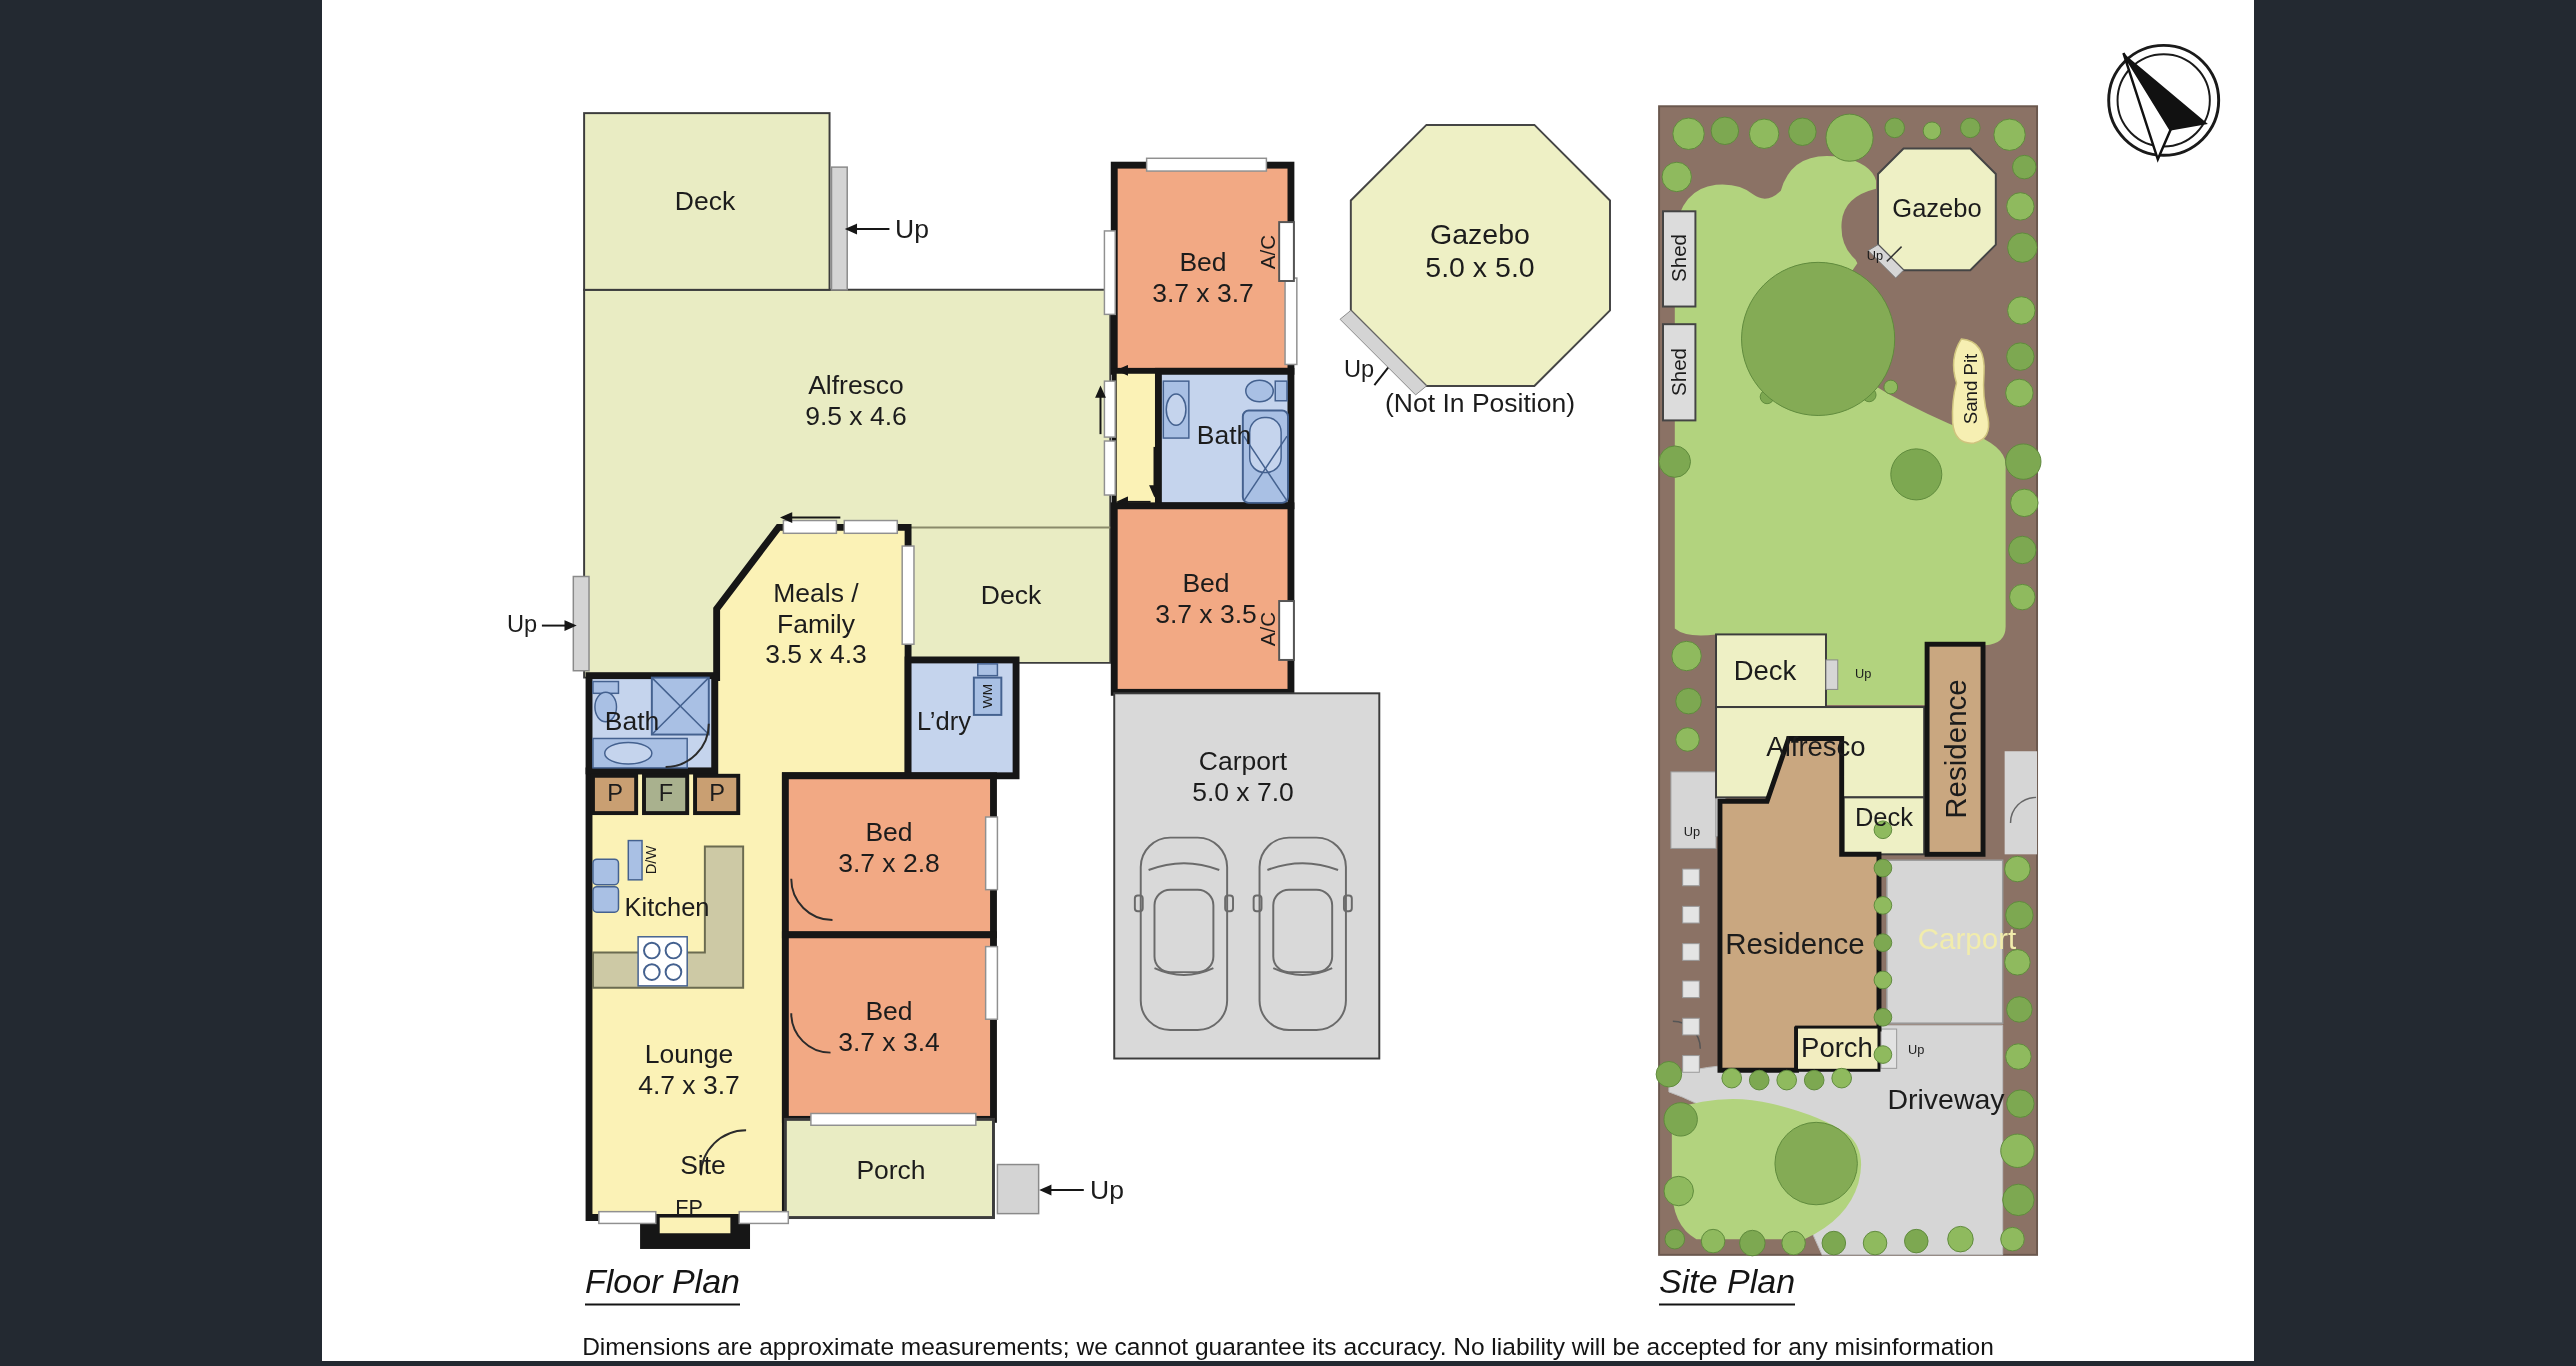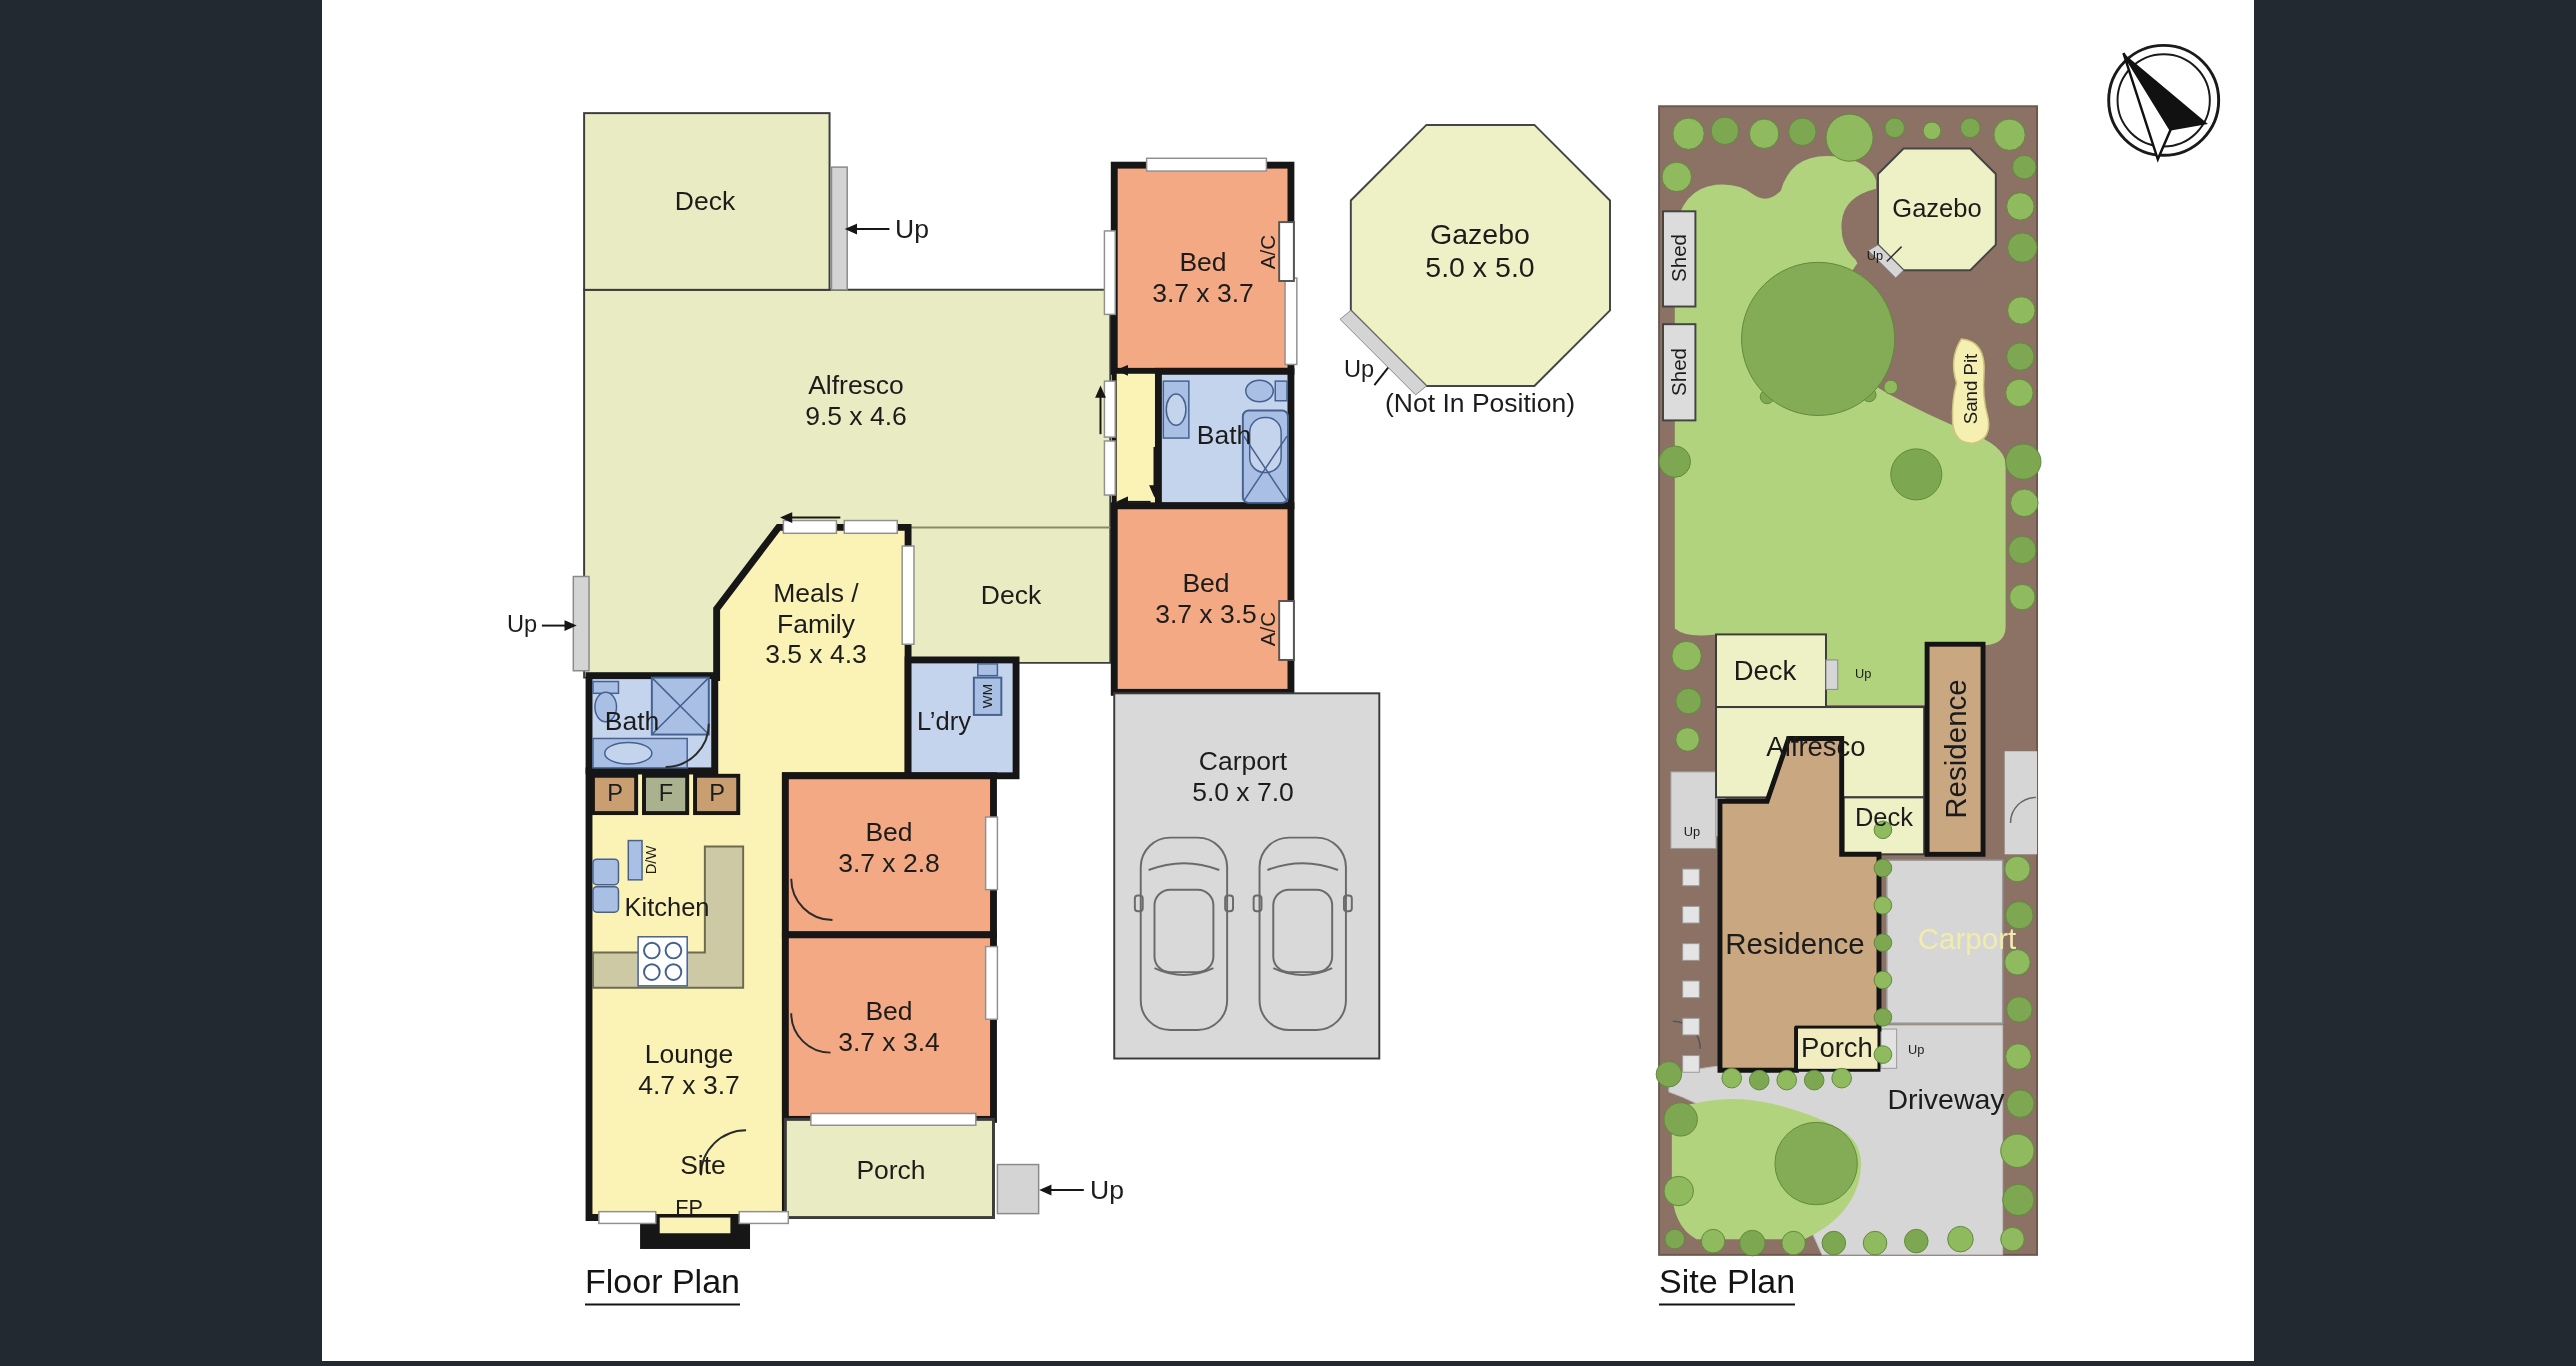--- a/index.html
+++ b/index.html
@@ -10,21 +10,21 @@
   .bottomstrip{position:absolute;left:0;top:1361px;width:2576px;height:5.9px;background:#232931;}
   svg.plan{position:absolute;left:0;top:0;}
   .lb{position:absolute;transform:translate(-50%,-50%);text-align:center;line-height:1.16;
       white-space:nowrap;font-size:26.5px;color:#1c1c1c;}
   .la{transform:translate(0,-50%);text-align:left;}
   .rot{transform:translate(-50%,-50%) rotate(-90deg);}
   .f13{font-size:12.8px}.f14{font-size:13.7px}.f15{font-size:14.7px}.f19{font-size:18.7px}
   .f21{font-size:20.6px}.f22{font-size:21.6px}.f24{font-size:23.6px}.f26{font-size:25.5px}
   .f28{font-size:27.5px}.f29{font-size:28.5px}.f30{font-size:29.5px}
   .title{position:absolute;transform:translate(0,-50%);font-size:34px;color:#141414;}
-  .title span{border-bottom:2.9px solid #141414;padding-bottom:3.9px;}
+  .title span{border-bottom:2.9px solid #141414;padding-bottom:3.9px;font-style:italic;}
   .pale{color:#f1ecac;}
   .disclaimer{position:absolute;left:1288px;top:1347px;transform:translate(-50%,-50%);
       font-size:24.5px;color:#141414;white-space:nowrap;}
 </style>
 </head>
 <body>
 
 <div class="canvas">
 
   <div class="band" style="left:0"></div>
@@ -402,15 +402,17 @@
     <span>Up</span></div>
   <div class="lb f13" style="left:1692px;top:832px">
     <span>Up</span></div>
   <div class="lb f29" style="left:1946px;top:1100px">
     <span>Driveway</span></div>
 
   <div class="title" style="left:585px;top:1281px">
     <span>Floor Plan</span></div>
   <div class="title" style="left:1659px;top:1281px">
     <span>Site Plan</span></div>
+  <div class="disclaimer">
+    <span>Dimensions are approximate measurements; we cannot guarantee its accuracy. No liability will be accepted for any misinformation</span></div>
 
 </div>
 
 
 </body></html>

